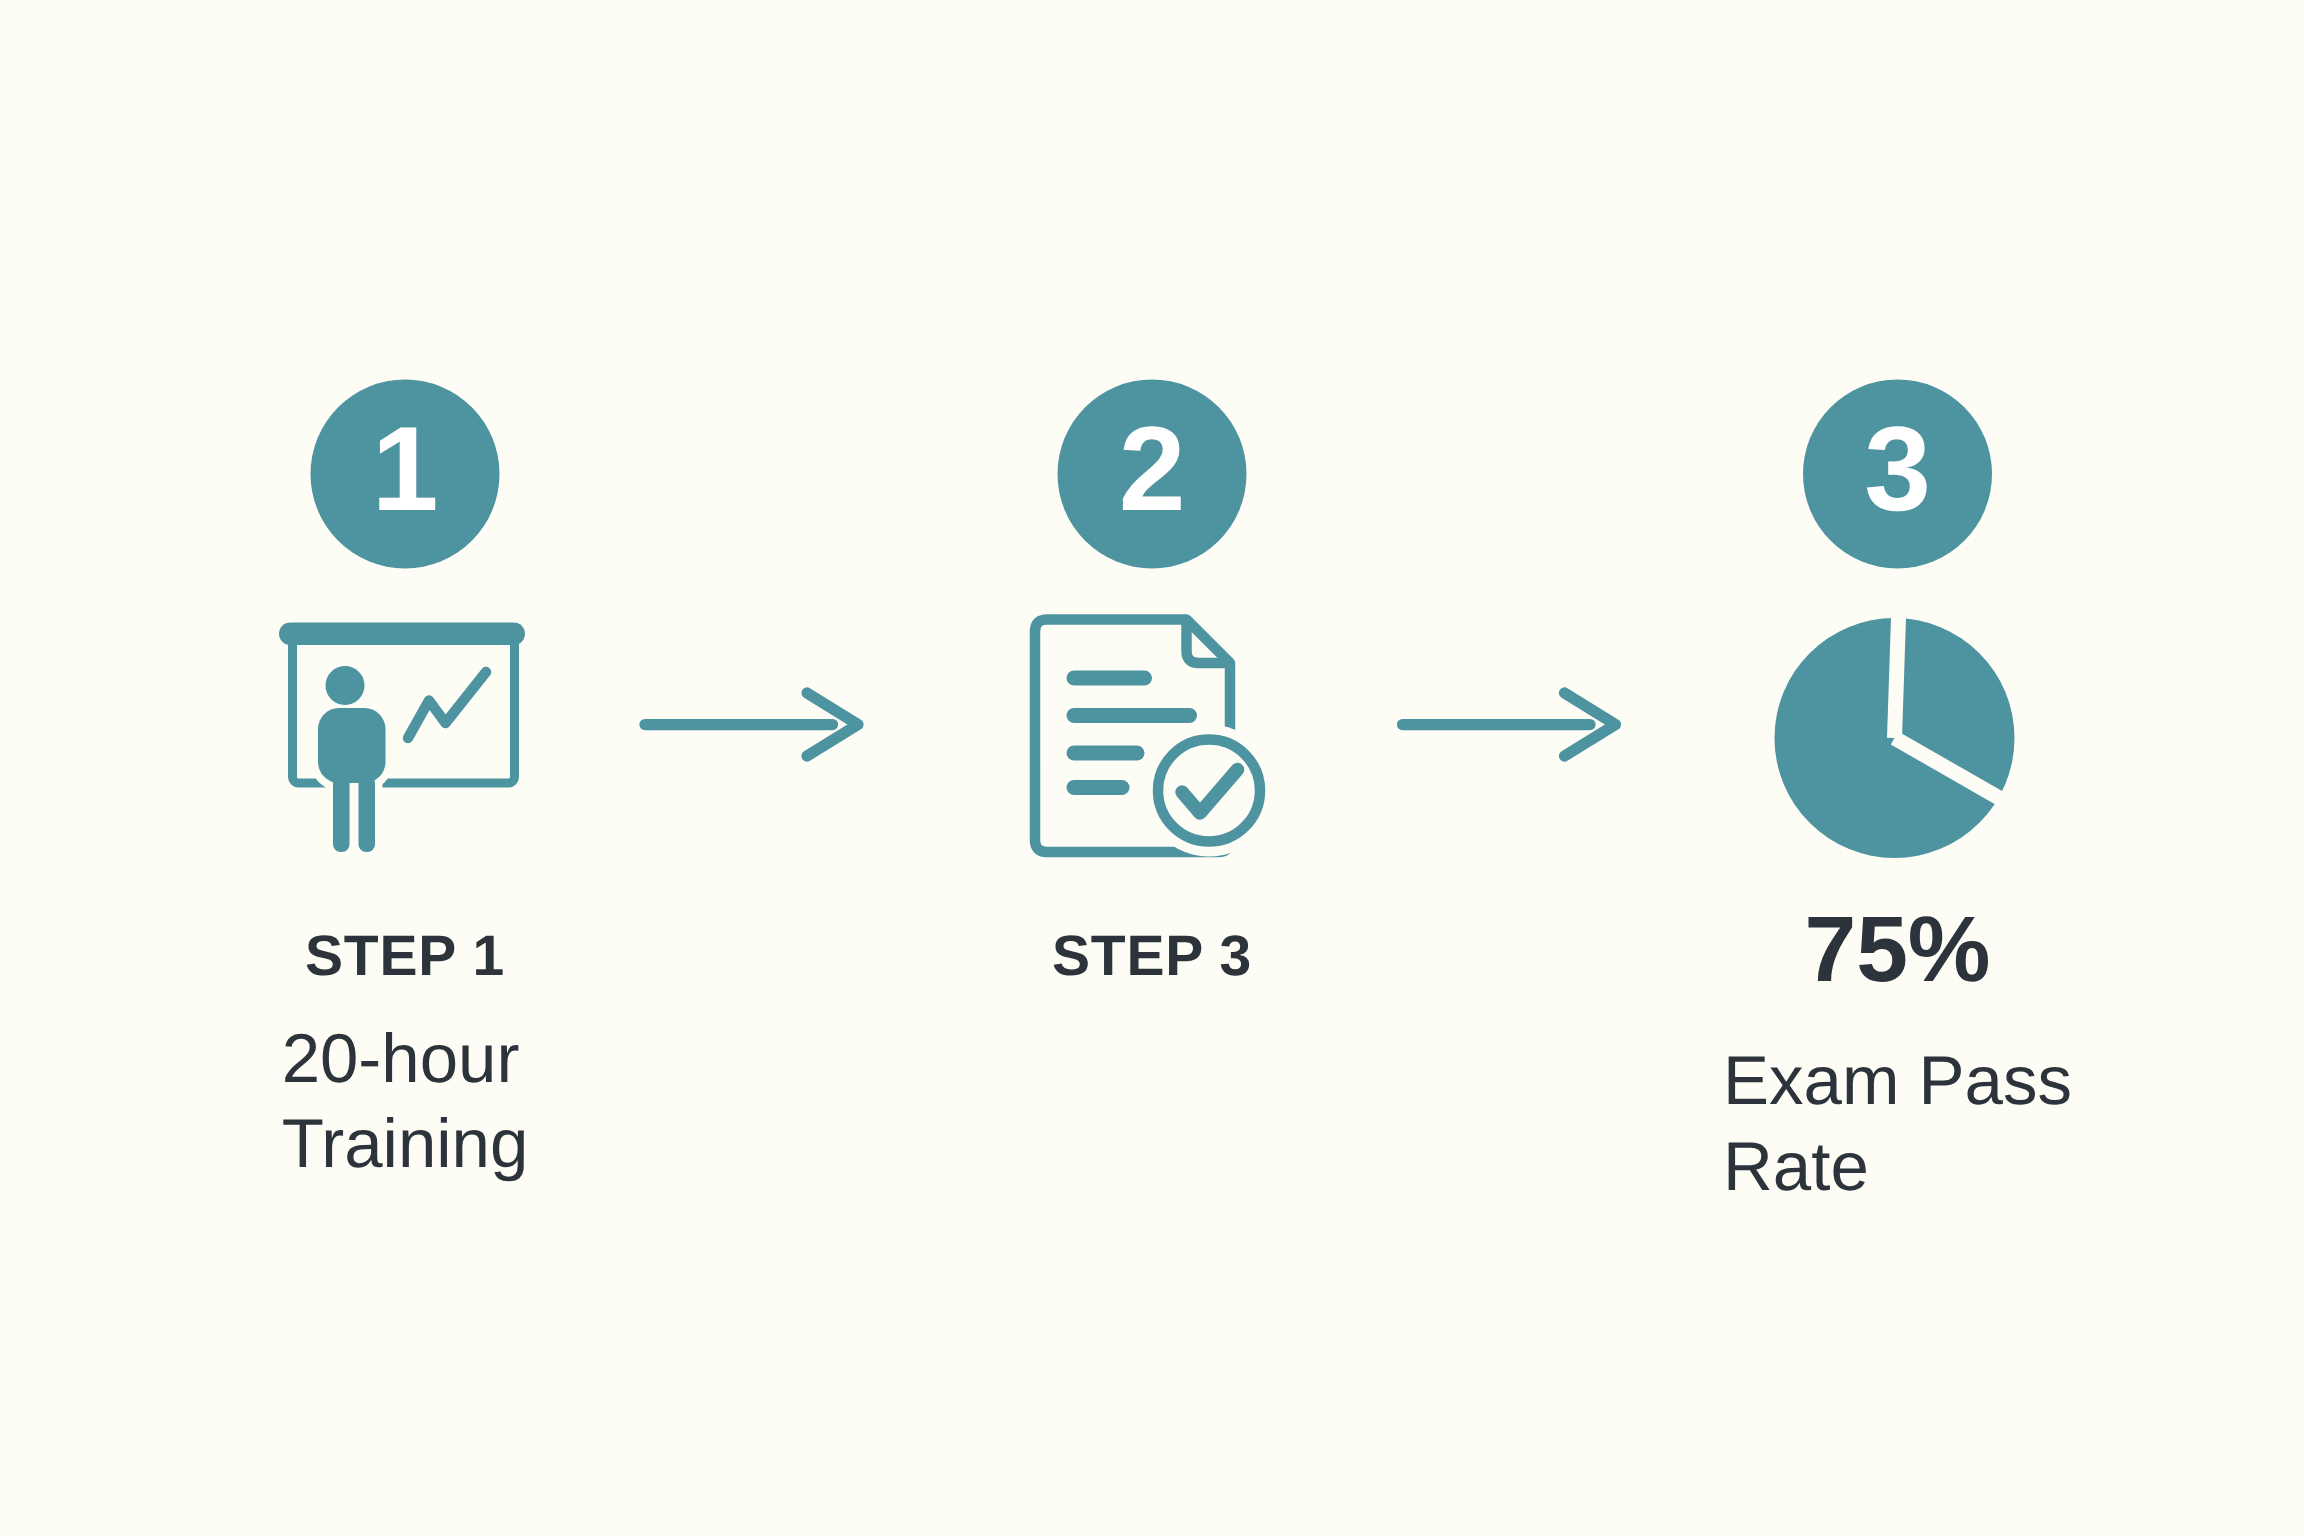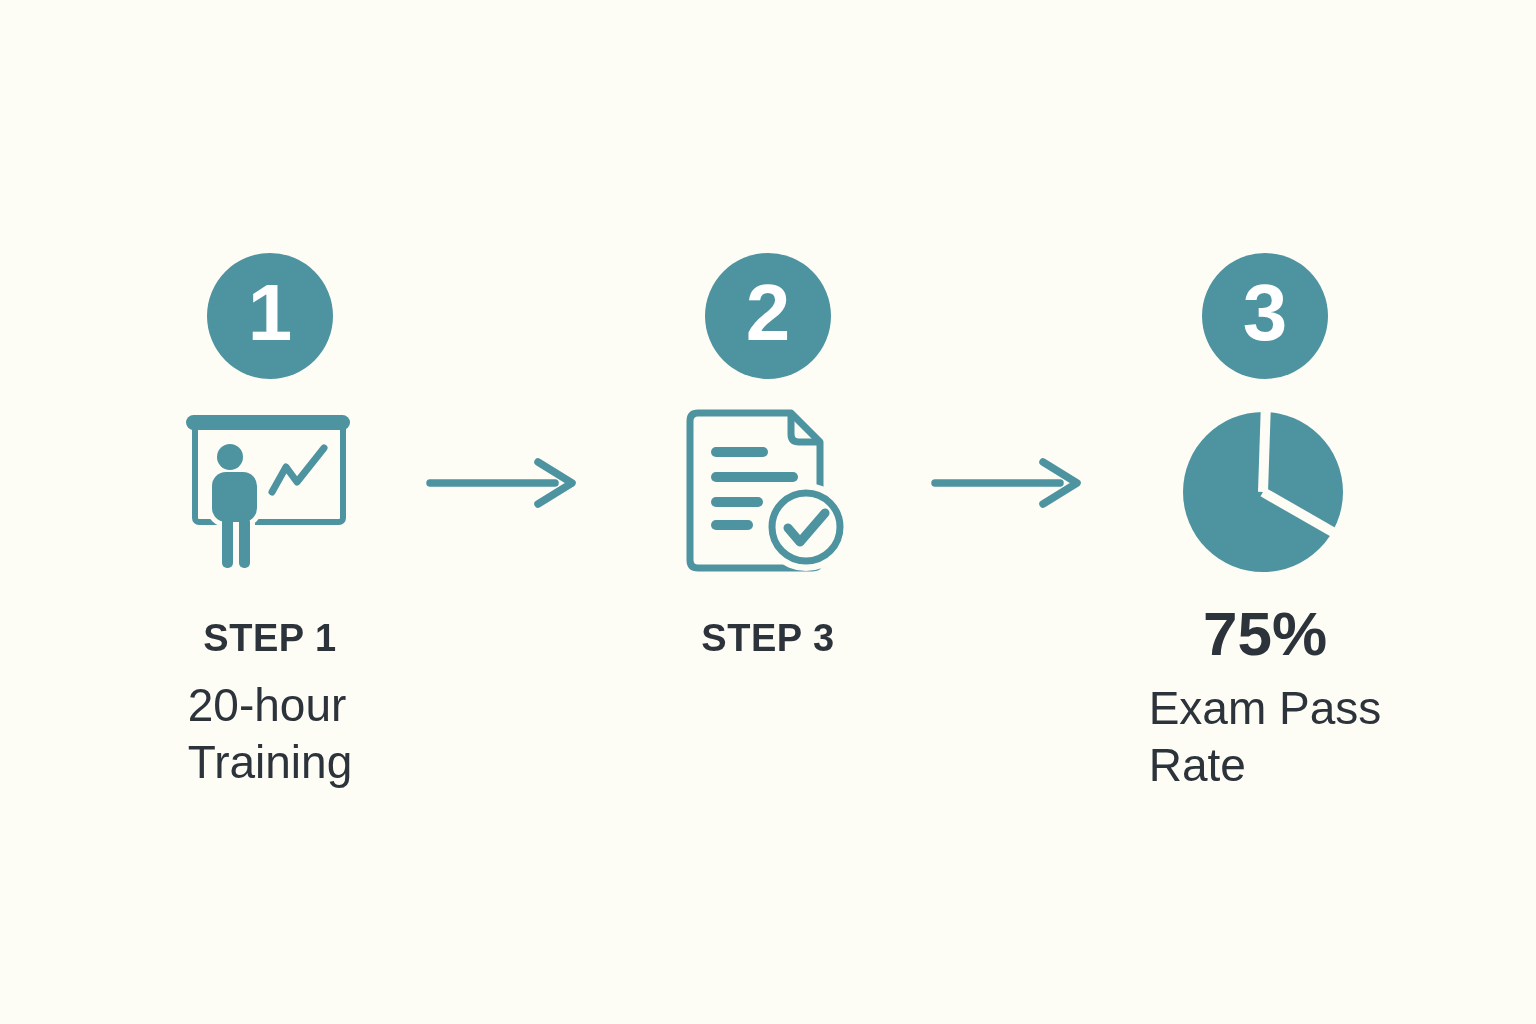--- a/index.html
+++ b/index.html
@@ -57,21 +57,21 @@
     letter-spacing:0;
   }
   .step-desc {
     margin-top:14px;
     font-size:46px;
     font-weight:500;
     line-height:57px;
     color:#2d333a;
     white-space:pre-line;
   }
-  .step--3 .step-desc { margin-top:12px; }
+  .step--3 .step-desc { margin-top:24px; }
   .arrow {
     position:absolute;
     top:454px;
   }
   .arrow--1 { left:425px; }
   .arrow--2 { left:930px; }
 </style>
 </head>
 <body>
 

